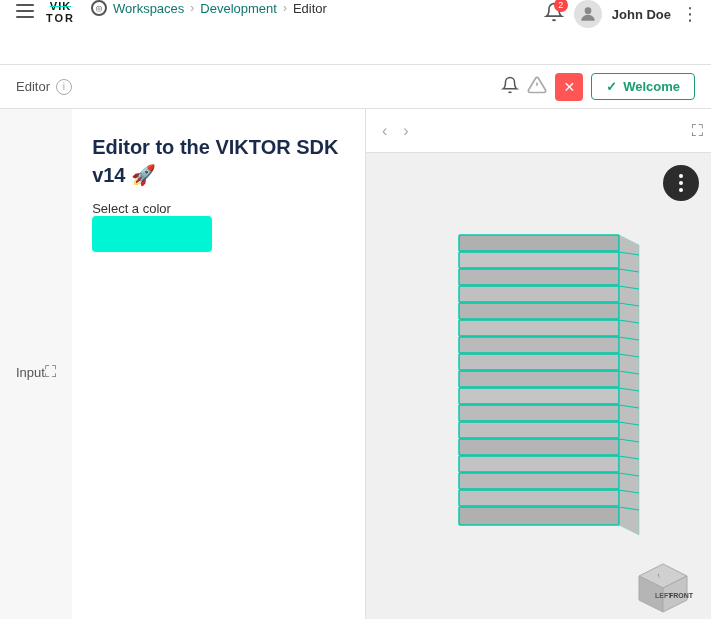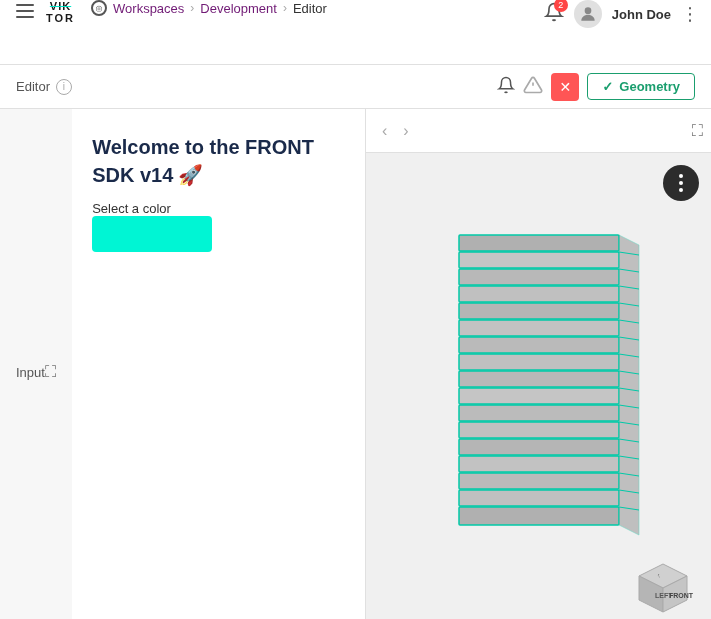--- a/index.html
+++ b/index.html
@@ -15,21 +15,21 @@
       padding: 0 12px;
       gap: 8px;
     }
     .hamburger { display: flex; flex-direction: column; gap: 4px; cursor: pointer; padding: 4px; }
     .hamburger span { display: block; width: 18px; height: 2px; background: #555; border-radius: 2px; }
     .logo { display: flex; flex-direction: column; align-items: center; margin-right: 8px; }
     .logo-text-top { font-size: 11px; font-weight: 700; color: #1a1a1a; letter-spacing: 1px; text-decoration: line-through; text-decoration-color: #00e5c9; }
     .logo-text-bot { font-size: 11px; font-weight: 700; color: #1a1a1a; letter-spacing: 2px; }
     .nav-breadcrumb { display: flex; align-items: center; gap: 6px; font-size: 13px; color: #555; }
     .nav-breadcrumb .workspaces-icon { width: 16px; height: 16px; border-radius: 50%; border: 2px solid #555; display: flex; align-items: center; justify-content: center; font-size: 8px; color: #555; }
-    .nav-breadcrumb .nav-link { color: #701a75; font-size: 13px; }
+    .nav-breadcrumb .nav-link { color: #0f766e; font-size: 13px; }
     .nav-breadcrumb .chevron { color: #aaa; font-size: 12px; }
     .nav-breadcrumb .active-link { color: #333; font-weight: 500; }
     .topnav-right { margin-left: auto; display: flex; align-items: center; gap: 10px; }
     .notification-icon { position: relative; cursor: pointer; }
     .notification-badge { position: absolute; top: -4px; right: -4px; background: #ff4444; color: #fff; border-radius: 50%; width: 14px; height: 14px; font-size: 9px; display: flex; align-items: center; justify-content: center; }
     .avatar-circle { width: 28px; height: 28px; border-radius: 50%; background: #e0e0e0; display: flex; align-items: center; justify-content: center; overflow: hidden; }
     .avatar-circle svg { width: 20px; height: 20px; }
     .user-name { font-size: 13px; color: #333; font-weight: bold; }
     .more-btn { color: #555; font-size: 18px; cursor: pointer; }
 
@@ -210,34 +210,34 @@
         <path d="M10.29 3.86L1.82 18a2 2 0 0 0 1.71 3h16.94a2 2 0 0 0 1.71-3L13.71 3.86a2 2 0 0 0-3.42 0z"></path>
         <line x1="12" y1="9" x2="12" y2="13"></line>
         <line x1="12" y1="17" x2="12.01" y2="17"></line>
       </svg>
     </button>
     <button class="close-btn">
       <span>✕</span>
     </button>
     <button class="finished-btn">
       <span class="finished-check">✓</span>
-      <span>Geometry</span>
+      <span>Welcome</span>
     </button>
   </div>
 </div>
 
 <div class="main-area">
 
   <div class="left-panel">
     <div class="left-panel-header">
       <span class="input-label">Input</span>
       <span class="expand-icon">⛶</span>
     </div>
     <div class="left-panel-content">
-      <div class="welcome-title">Welcome to the FRONT SDK v14 🚀</div>
+      <div class="welcome-title">Editor to the VIKTOR SDK v14 🚀</div>
       <div class="color-label">Select a color</div>
       <button class="color-swatch" style="background: rgb(0, 245, 212);"></button>
     </div>
   </div>
 
   <div class="right-panel">
     <div class="right-panel-tabs">
       <button class="tab-nav-btn">‹</button>
       <button class="tab-nav-btn">›</button>
       <button class="tab-expand">⛶</button>

